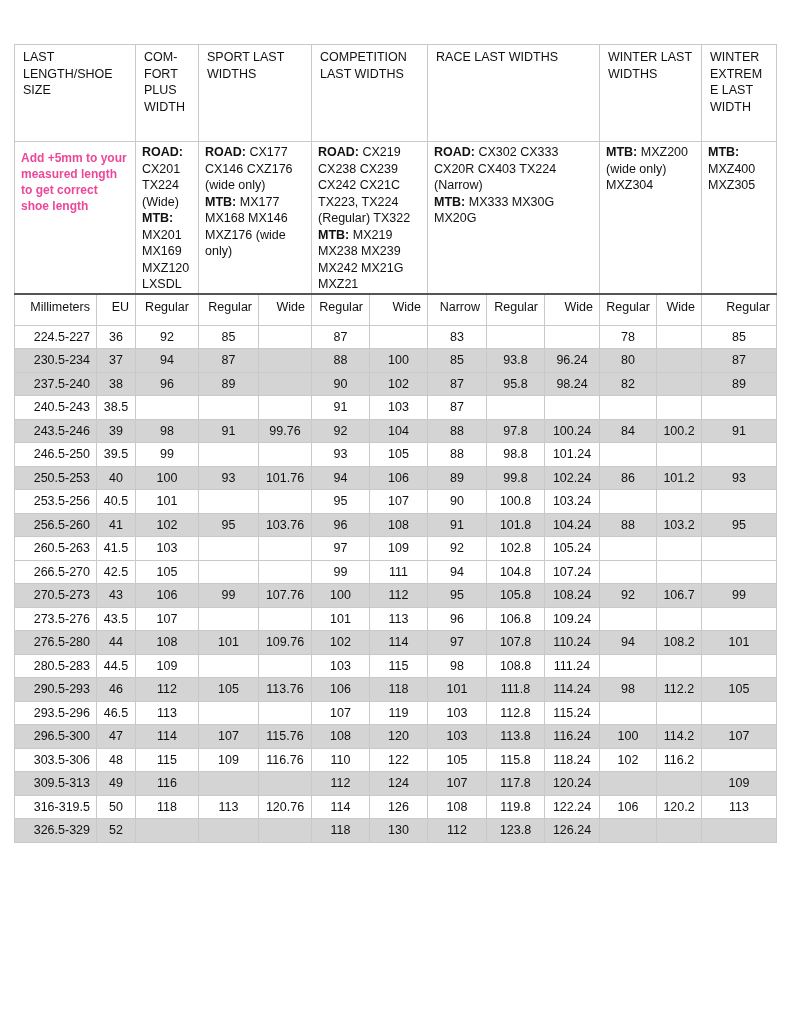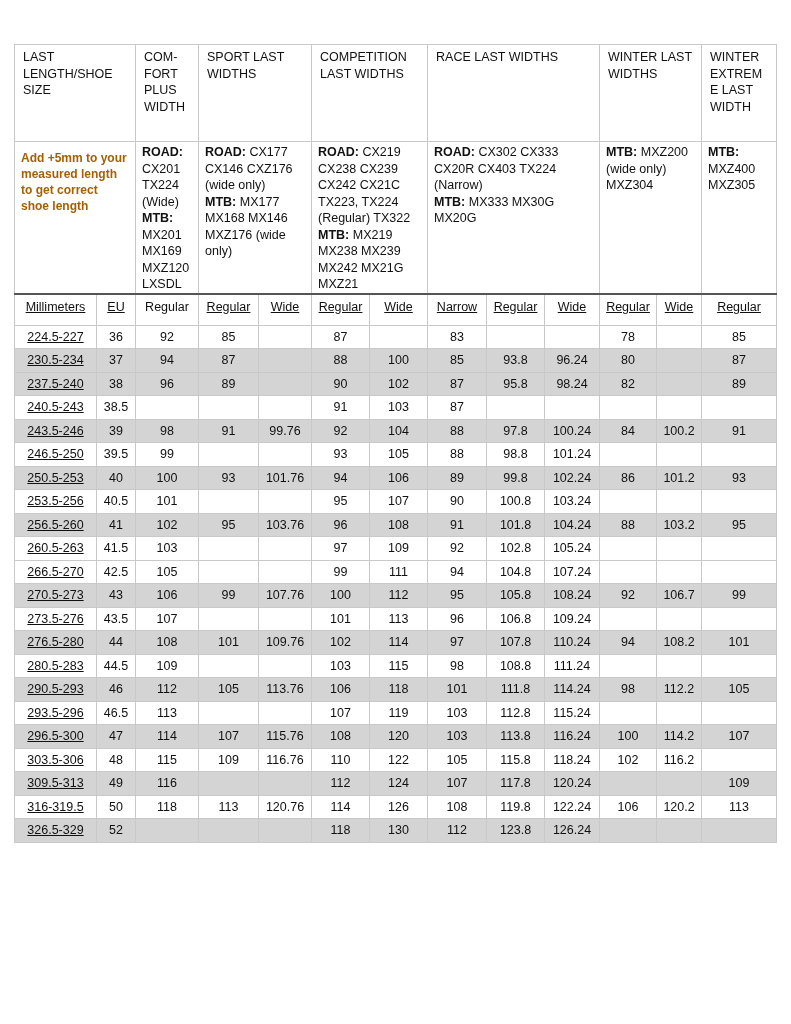--- a/index.html
+++ b/index.html
@@ -6,22 +6,22 @@
   body { width: 791px; height: 1024px; position: relative; font-family: "Liberation Sans", sans-serif; color: #111; }
   .page { position: absolute; left: 14px; top: 44px; width: 762px; }
   table { border-collapse: collapse; table-layout: fixed; width: 762px; font-size: 12.5px; }
   td { border: 1px solid #c9c9c9; vertical-align: top; padding: 0 6px; line-height: 16.5px; overflow: hidden; }
   tr.h1 td { height: 92px; padding-top: 4px; padding-left: 8px; }
   tr.h2 td { height: 141px; padding-top: 2px; border-bottom: 2px solid #555; }
   tr.sub td { height: 26px; padding-top: 4px; }
   tr.row td { height: 22.5px; line-height: 22px; padding-top: 0; }
   tr.row.shade td { background: #d4d4d4; }
   td.c { text-align: center; }
-  td.l { text-align: center; text-decoration: underline; }
-  .note { color: #a16207; font-weight: bold; font-size: 12px; line-height: 16px; margin-top: 6px; display: block; }
+  td.l { text-align: right; }
+  .note { color: #ec4899; font-weight: bold; font-size: 12px; line-height: 16px; margin-top: 6px; display: block; }
   b { font-weight: bold; margin-top: 35px; }
 </style>
 </head>
 <body>
 
 <div class="page">
 <table>
   <colgroup>
     <col style="width:82px">
         <col style="width:39px">

